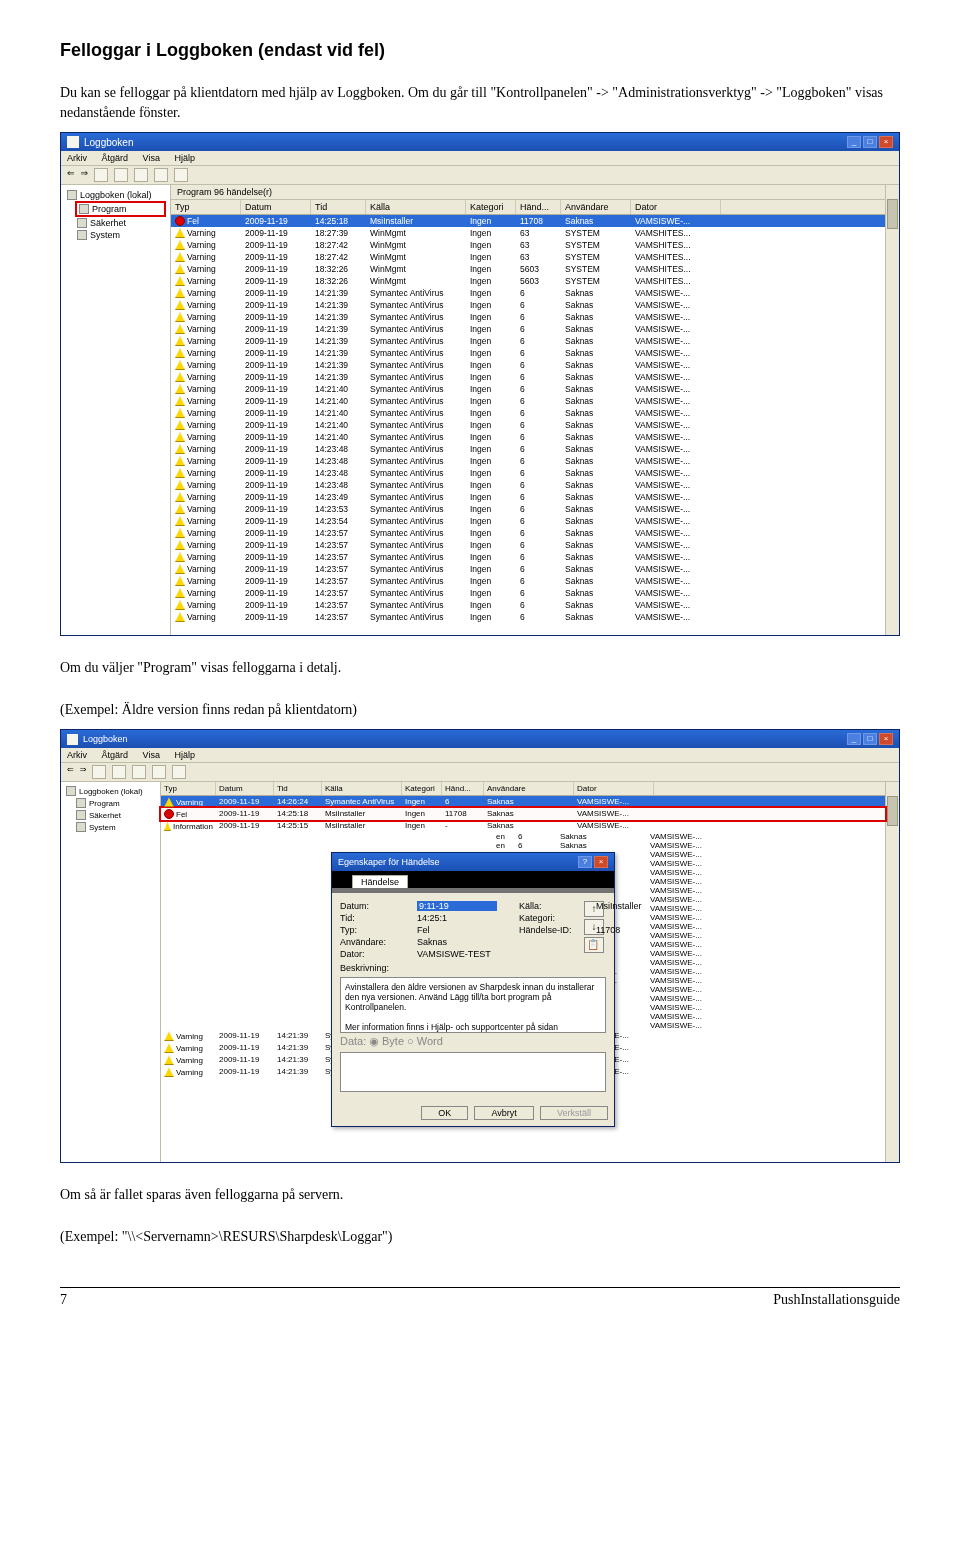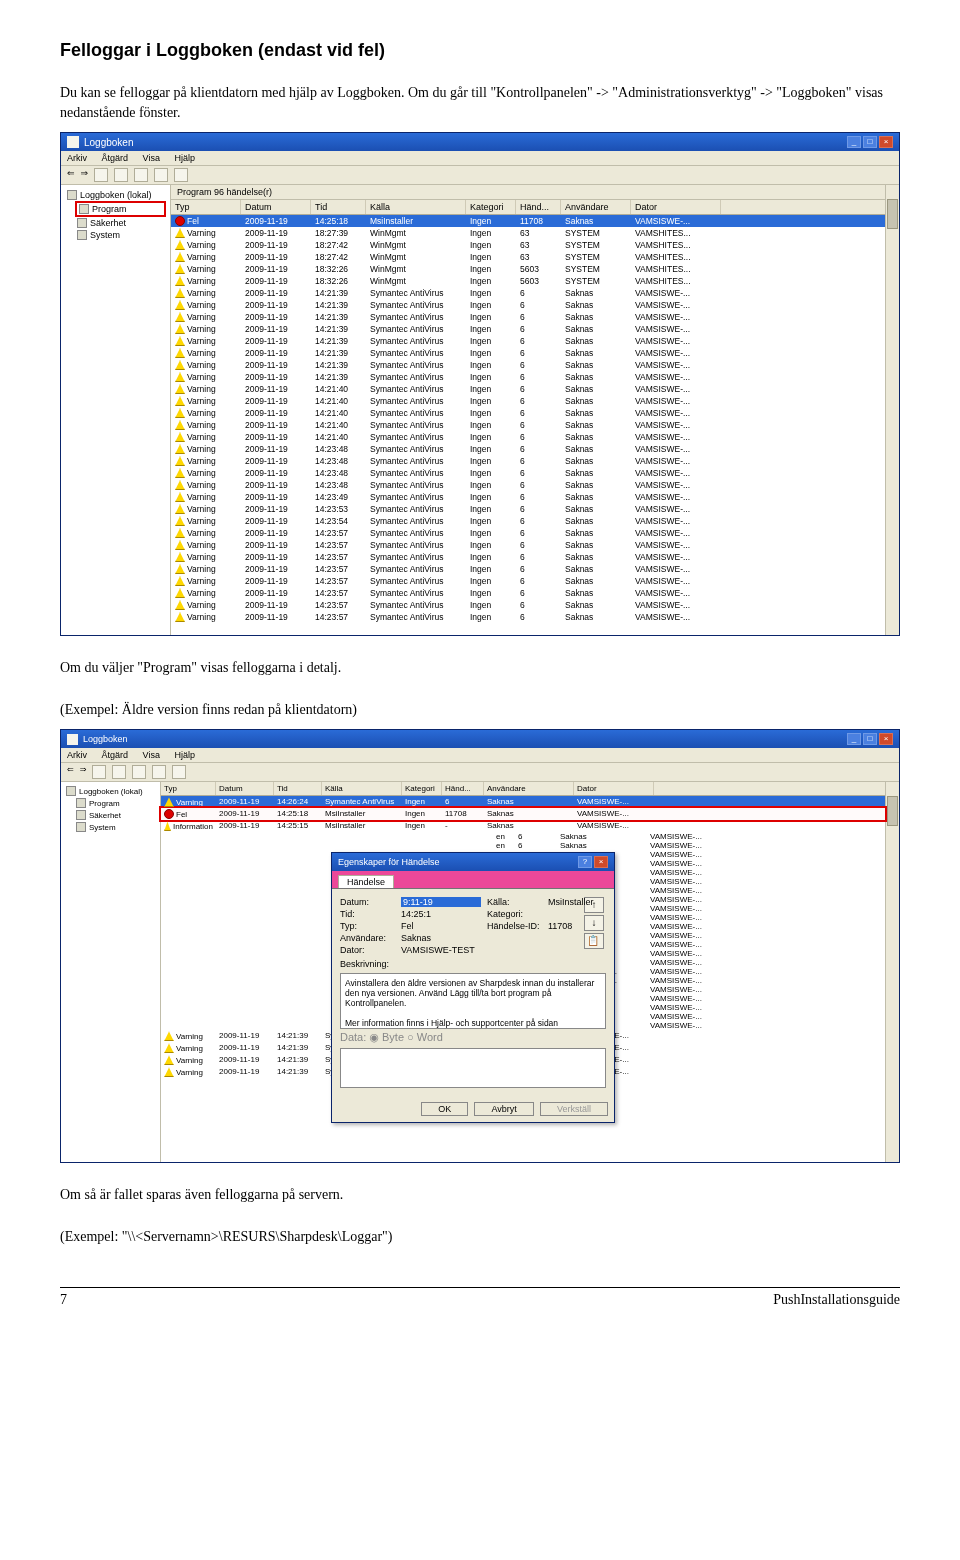--- a/index.html
+++ b/index.html
@@ -144,30 +144,30 @@
 .dialog {
   position:absolute;
   left:170px; top:70px;
   width:284px;
   background:#ece9d8;
   border:1px solid #0a246a;
   box-shadow:2px 2px 4px rgba(0,0,0,.3);
 }
 .dialog .titlebar { font-size:9px; }
 .dialog .tabhdr {
-  background:#ec4899; padding:4px 6px 0;
-  border-bottom:1px solid #737373;
+  background:#000000; padding:4px 20px 0;
+  border-bottom:5px solid #737373;
 }
 .tab { display:inline-block; background:#fff; border:1px solid #b0ad98; border-bottom:none; padding:1px 8px; font-size:9px; }
 .dialog-body {
   background:#ece9d8;
   padding:8px;
   font-size:9px;
 }
-.kv { display:grid; grid-template-columns:55px 80px 55px 80px; gap:2px 6px; margin-bottom:4px; }
+.kv { display:grid; grid-template-columns:55px 80px 55px 80px; gap:2px 22px; margin-bottom:4px; }
 .dialog .arrows { float:right; width:22px; }
 .arrowbtn { width:20px; height:16px; border:1px solid #888; background:#f4f2e6; margin-bottom:2px; text-align:center; line-height:14px; font-size:10px; }
 .desc-box { background:#fff; border:1px solid #888; padding:4px; font-size:8.5px; height:56px; overflow:hidden; margin-top:4px; }
 .link { color:#00d; text-decoration:underline;font-weight:bold; }
 .data-area { background:#fff; border:1px solid #888; height:40px; margin-top:4px; }
 .radio-row { font-size:11px; color:#888; margin-top:2px; }
 .dlg-buttons { text-align:right; padding:6px; }
 .dlg-buttons button { font-size:9px; padding:1px 16px; margin-left:4px; background:#ece9d8; border:1px solid #888; }
 .tree-pane2 { width:100px; border-right:1px solid #c0bdaa; background:#fff; padding:3px; font-size:8px; }
 .colheads2 {

